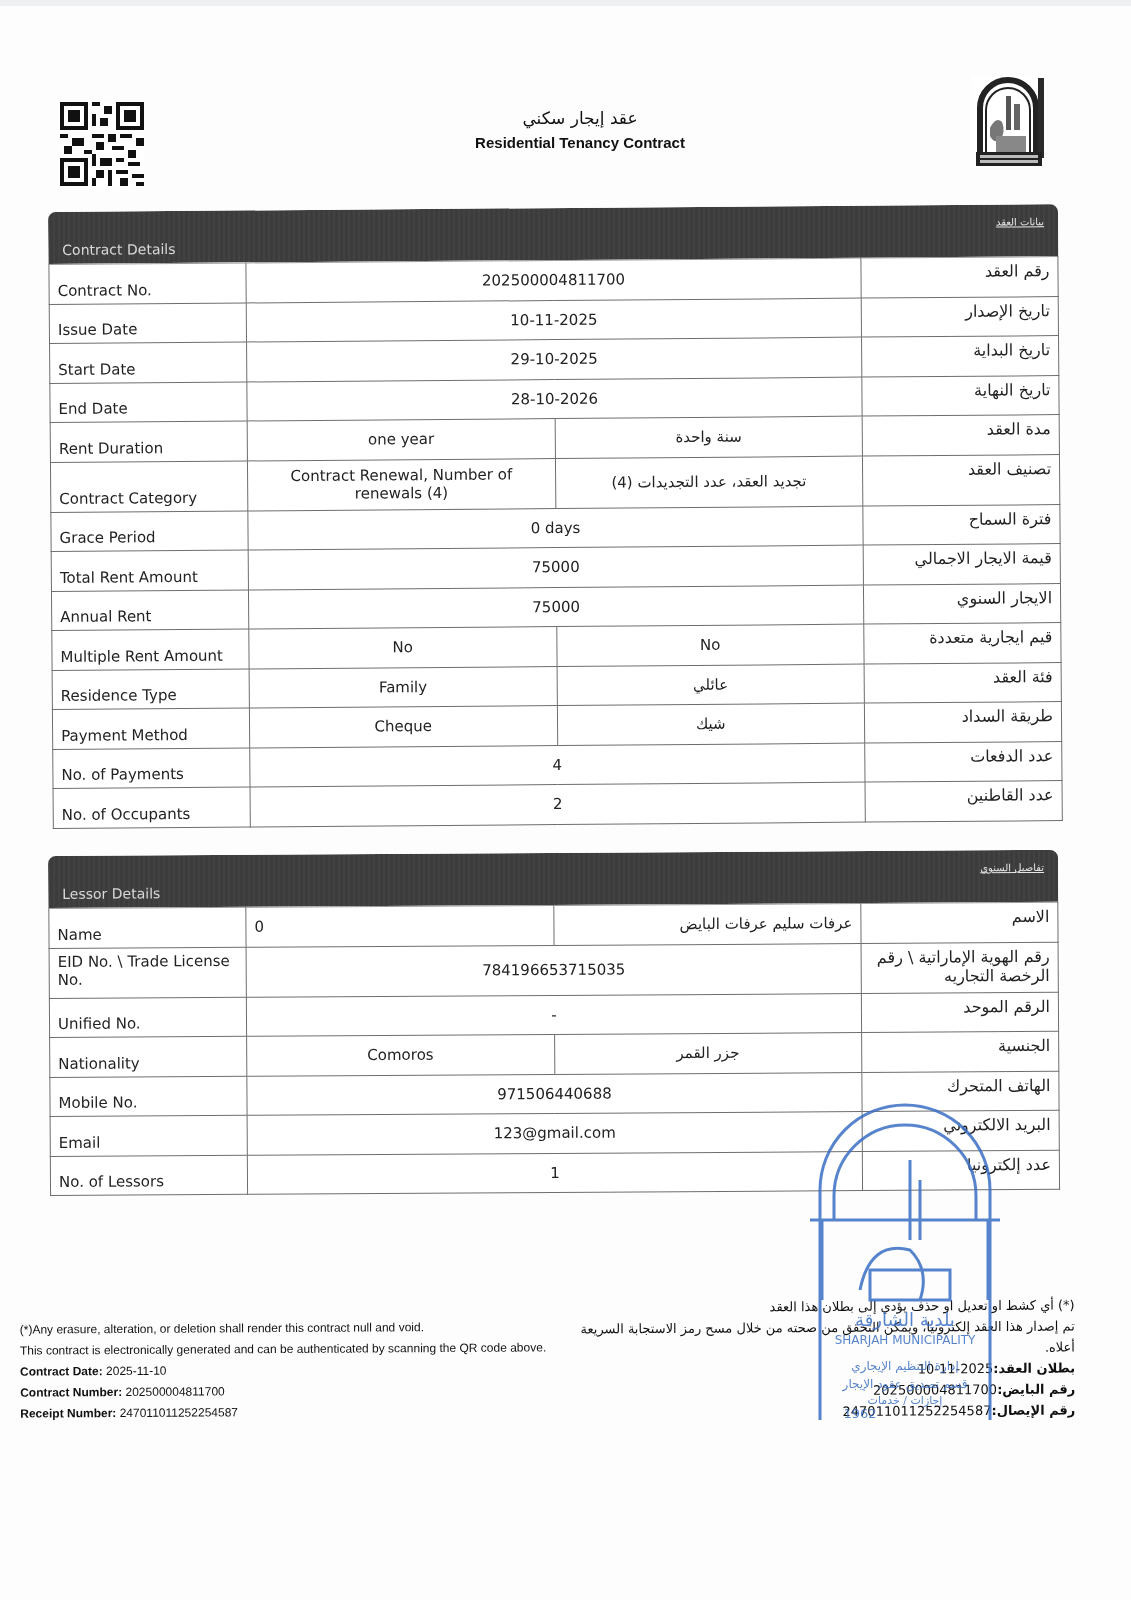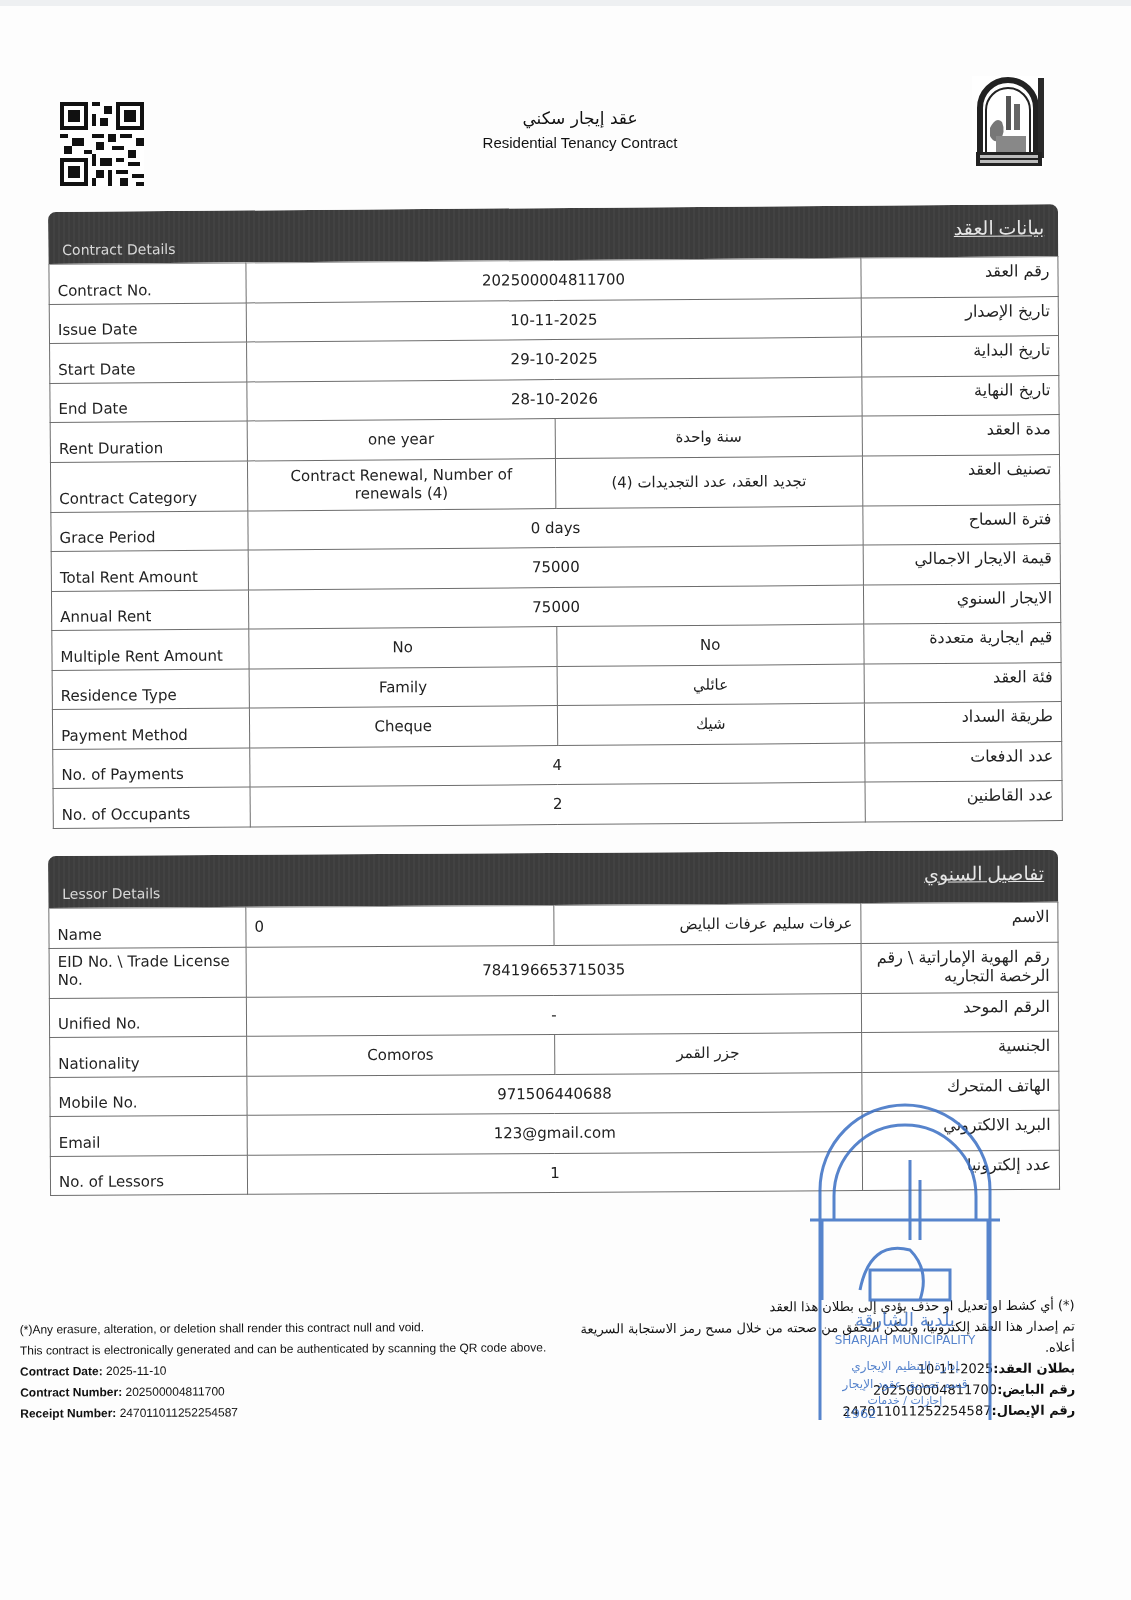--- a/index.html
+++ b/index.html
@@ -5,31 +5,31 @@
   html, body { margin:0; padding:0; }
   body {
     width:1131px; height:1600px; background:#fdfdfd; position:relative; overflow:hidden;
     font-family:"DejaVu Sans", sans-serif; color:#222;
   }
   .topline { position:absolute; left:0; top:0; width:1131px; height:6px; background:#eef0f2; }
   .qr { position:absolute; left:60px; top:100px; width:84px; height:88px; }
   .logo { position:absolute; left:972px; top:76px; width:72px; height:92px; }
   .title-block { position:absolute; left:380px; top:108px; width:400px; text-align:center; }
   .title-ar { font-size:17px; font-weight:normal; direction:rtl; color:#111; }
-  .title-en { font-size:15px; font-weight:normal; margin-top:6px; color:#111; font-family:"Liberation Sans", sans-serif;text-align:center; }
+  .title-en { font-size:15px; font-weight:bold; margin-top:6px; color:#111; font-family:"Liberation Sans", sans-serif;text-align:center; }
 
   .section { position:absolute; left:48px; width:1010px; }
   .sec1 { top:212px; transform:rotate(-0.45deg); transform-origin:left top; }
   .sec2 { top:856px; transform:rotate(-0.35deg); transform-origin:left top; }
   .sec-header {
     height:52px; background:#3c3c3c; border-radius:8px 8px 0 0; position:relative; color:#ddd;
     background-image:repeating-linear-gradient(90deg, rgba(255,255,255,0.03) 0 2px, transparent 2px 5px);
   }
   .sec-header .en { position:absolute; left:14px; bottom:6px; font-size:14px; color:#d8d8d8; }
-  .sec-header .ar { position:absolute; right:14px; top:12px; font-size:19px; direction:rtl; color:#e6e6e6; text-decoration:underline;font-family:Liberation Serif, serif; }
+  .sec-header .ar { position:absolute; right:14px; top:12px; font-size:10px; direction:rtl; color:#e6e6e6; text-decoration:underline; }
   table { border-collapse:collapse; width:100%; table-layout:fixed; background:#fff; }
   td { border:1.2px solid #6e6e6e; border-top:1px solid #9a9a9a; font-size:15px; padding:0 8px; vertical-align:middle; }
   td.lbl { width:180px; vertical-align:bottom; padding-bottom:4px; color:#222; }
   td.val { text-align:center; color:#222; }
   td.ar { text-align:right; direction:rtl; width:180px; font-size:16px; vertical-align:top; padding-top:4px; }
   td.valar { direction:rtl; }
   tr { height:39.5px; }
   tr.tall { height:50px; }
   .dash { color:#999; }
 

